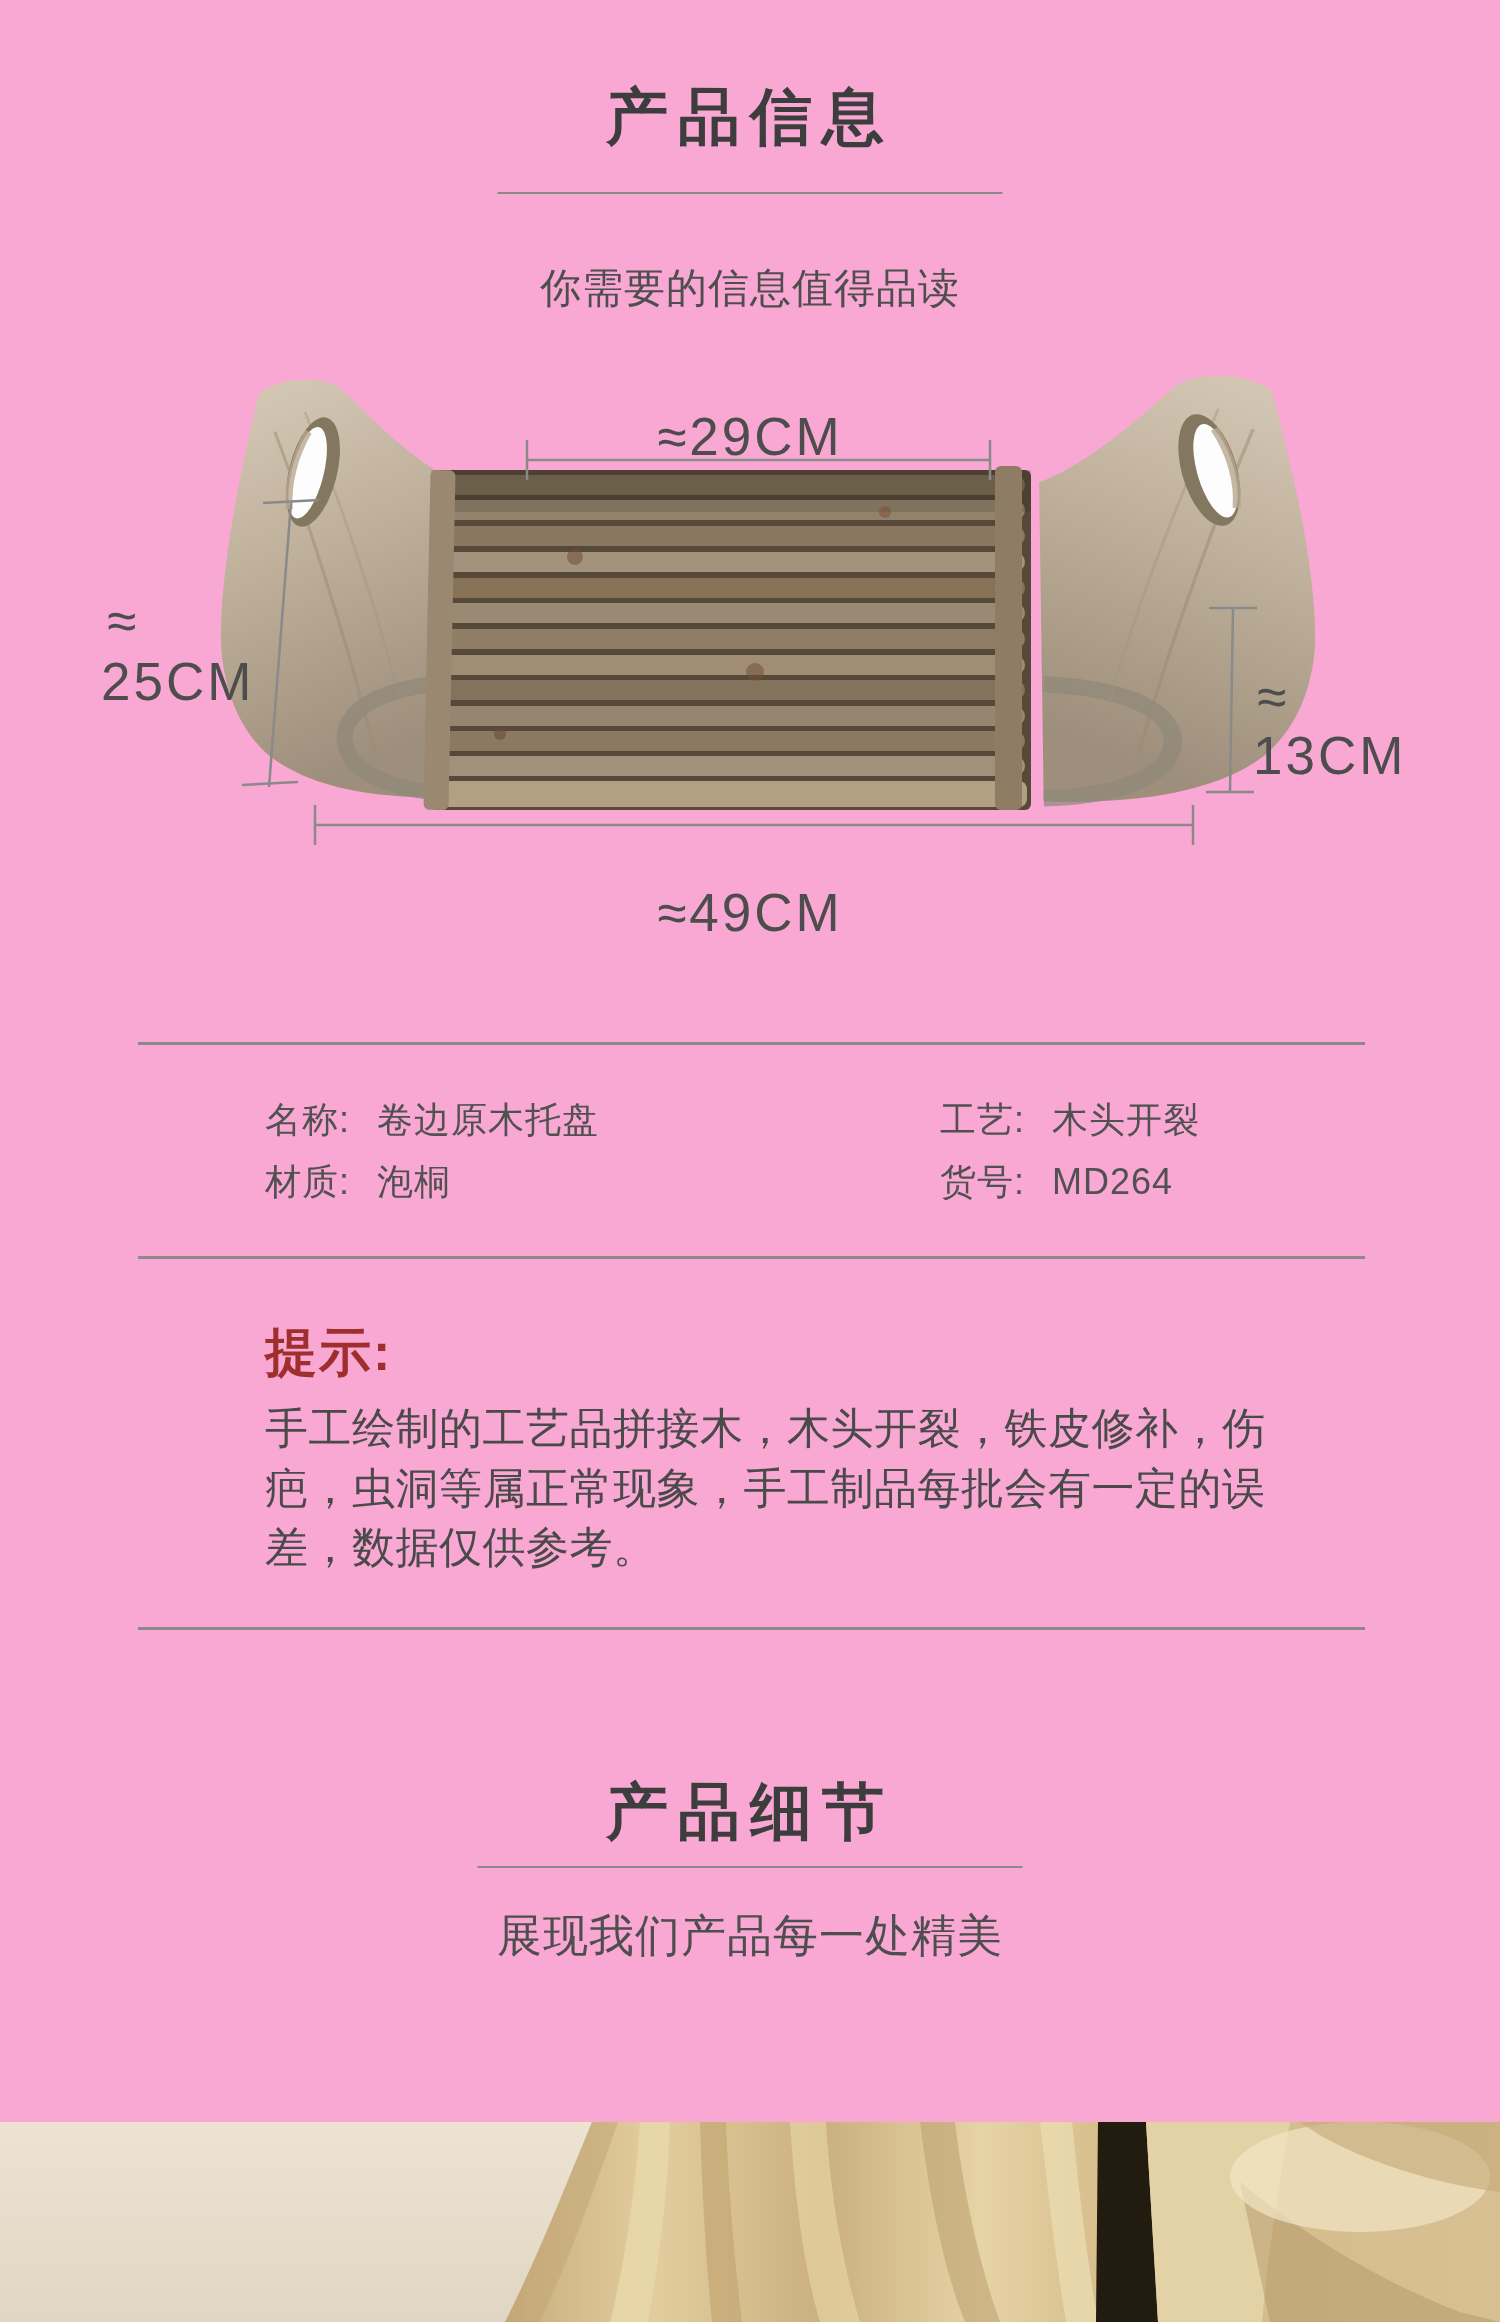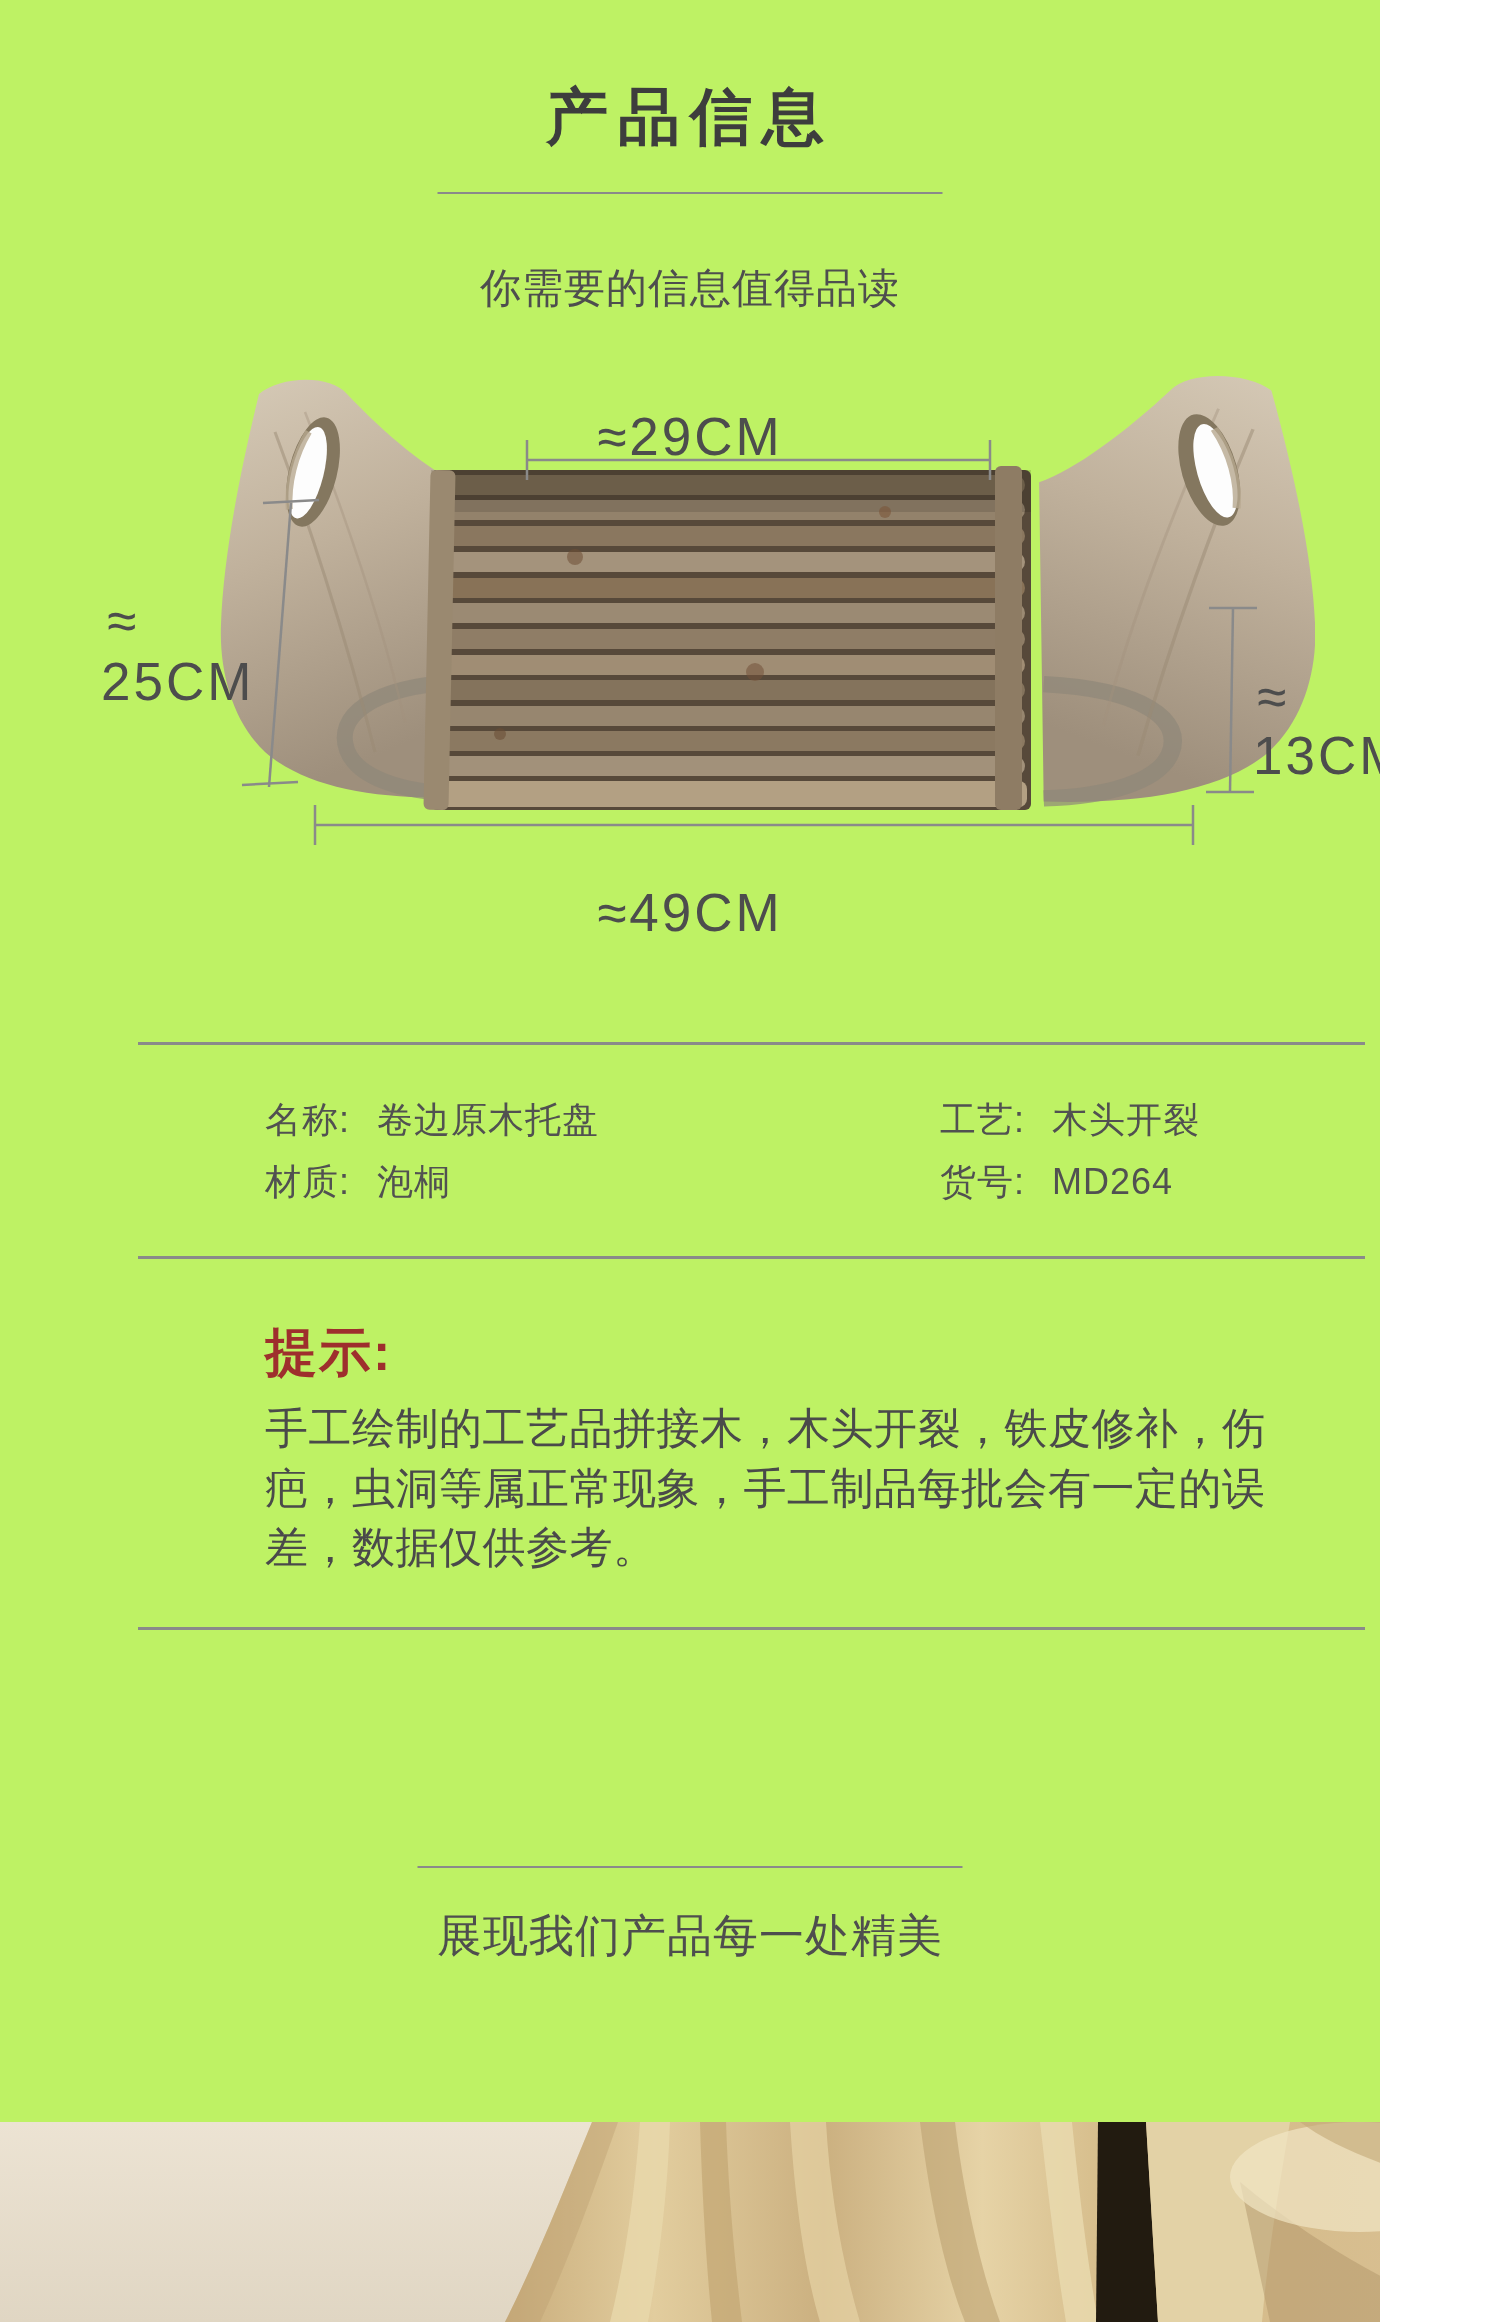--- a/index.html
+++ b/index.html
@@ -1,17 +1,17 @@
 <!DOCTYPE html>
 <html style="--accent-red: #9e2f2d; --title-gray: #3d3d3d; --rule-gray: #8a8a8a; --dim-gray: #4d4d4d; --wood-light: #cec2b0; --wood-dark: #a0907d; --slat-brown: #8f7d66; --photo-bg: #e9e0d0; --khaki: #d9c294; --stripe-dark: #221b10;"><head>
 <meta charset="utf-8">
 <style>
   html,body{margin:0;padding:0;background:#ffffff;}
   .page{
-    position:relative;width:1380px;height:2322px;background:#bef264;
+    position:relative;width:1500px;height:2322px;background:#f9a8d4;
     overflow:hidden;font-family:"Liberation Sans",sans-serif;color:#444;
   }
   
   .sec-title{
     position:absolute;left:0;right:0;margin:0;text-align:center;
     font-family:"Liberation Serif","DejaVu Serif",serif;font-weight:600;
     font-size:62px;line-height:1.05;letter-spacing:10px;color:var(--title-gray,#3d3d3d);
   }
   .t1{top:85px;} .t2{top:1780px;}
   .sec-divider{
@@ -175,20 +175,21 @@
     <span class="spec-value">MD264</span>
   </div>
   <div class="rule rl2"></div>
 
   <div class="tips-heading">提示:</div>
   <div class="tips-line tl0">手工绘制的工艺品拼接木，木头开裂，铁皮修补，伤</div>
   <div class="tips-line tl2">差，数据仅供参考。</div>
   <div class="tips-line tl1">疤，虫洞等属正常现象，手工制品每批会有一定的误</div>
   <div class="rule rl3"></div>
 
+  <h1 class="sec-title t2">产品细节</h1>
   <div class="sec-divider d2"></div>
   <div class="sec-subtitle s2">展现我们产品每一处精美</div>
 
   <svg class="photo-svg" viewBox="0 0 1500 200" preserveAspectRatio="none" aria-hidden="true">
     <defs>
       <linearGradient id="pbg" x1="0" y1="0" x2="0" y2="1">
         <stop offset="0" stop-color="#ece3d3"></stop>
         <stop offset="1" stop-color="#e0d6c3"></stop>
       </linearGradient>
       <linearGradient id="kh" x1="0" y1="0" x2="1" y2="0">

